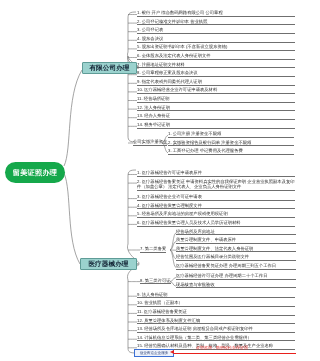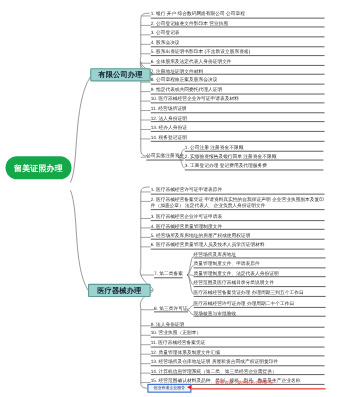--- a/index.html
+++ b/index.html
@@ -12,21 +12,21 @@
   }
   #canvas{position:absolute;inset:0;width:300px;height:361px;}
   svg.wires{position:absolute;left:0;top:0;width:300px;height:361px;pointer-events:none;}
   svg.wires path{fill:none;stroke:#7d7d7d;stroke-width:0.7;}
   svg.wires path.leafline{stroke:#6f6f6f;stroke-width:0.6;}
 
   .node{position:absolute;box-sizing:border-box;}
 
   
   .root{
-    left:5px;top:142px;width:60px;height:21px;
+    left:5px;top:162px;width:60px;height:21px;
     background:#15a84b;border-radius:11px;
     color:#ffffff;font-size:7.2px;font-weight:bold;
     display:flex;align-items:center;justify-content:center;
     letter-spacing:.2px;
   }
 
   
   .branch{
     background:#9bd2ce;border:0.7px solid #5f9c97;
     color:#123;font-size:6.6px;font-weight:bold;

